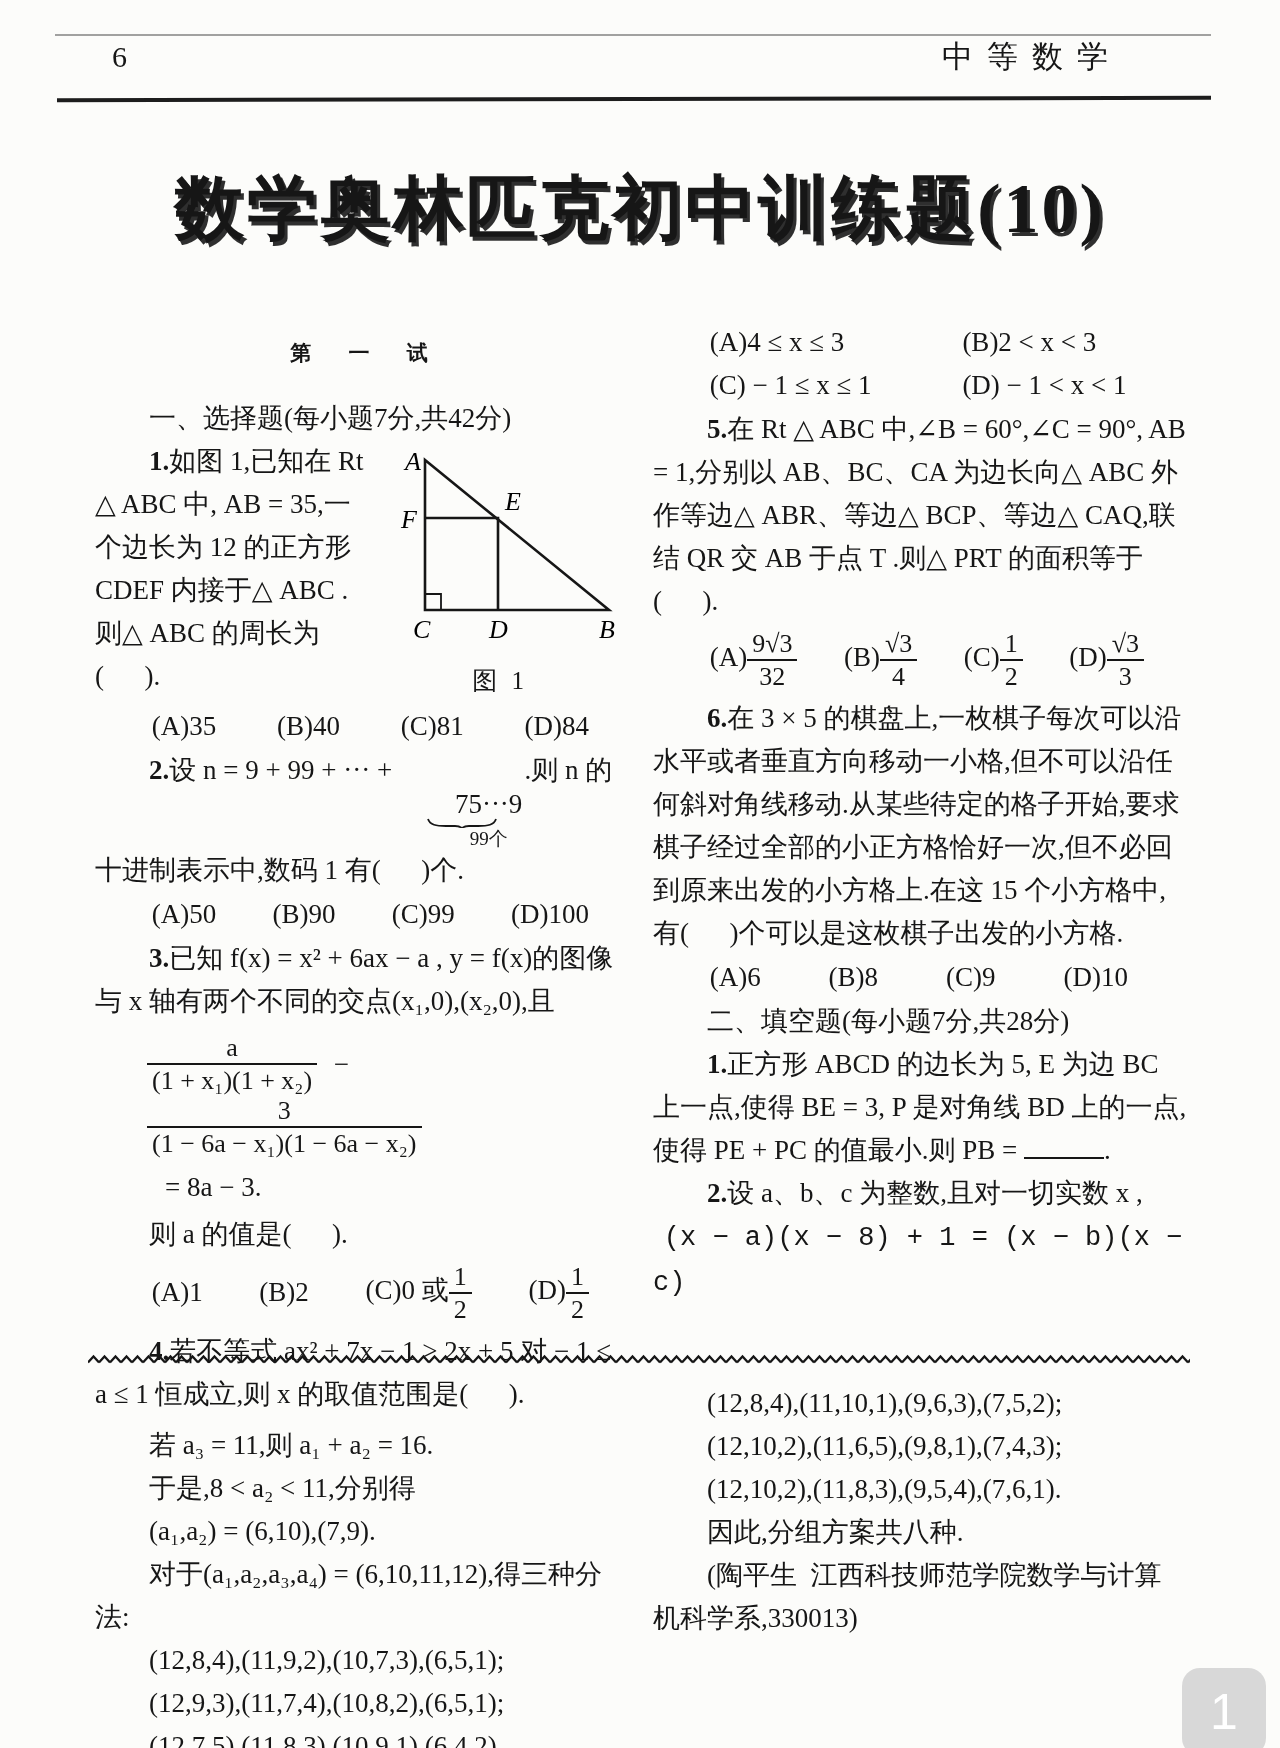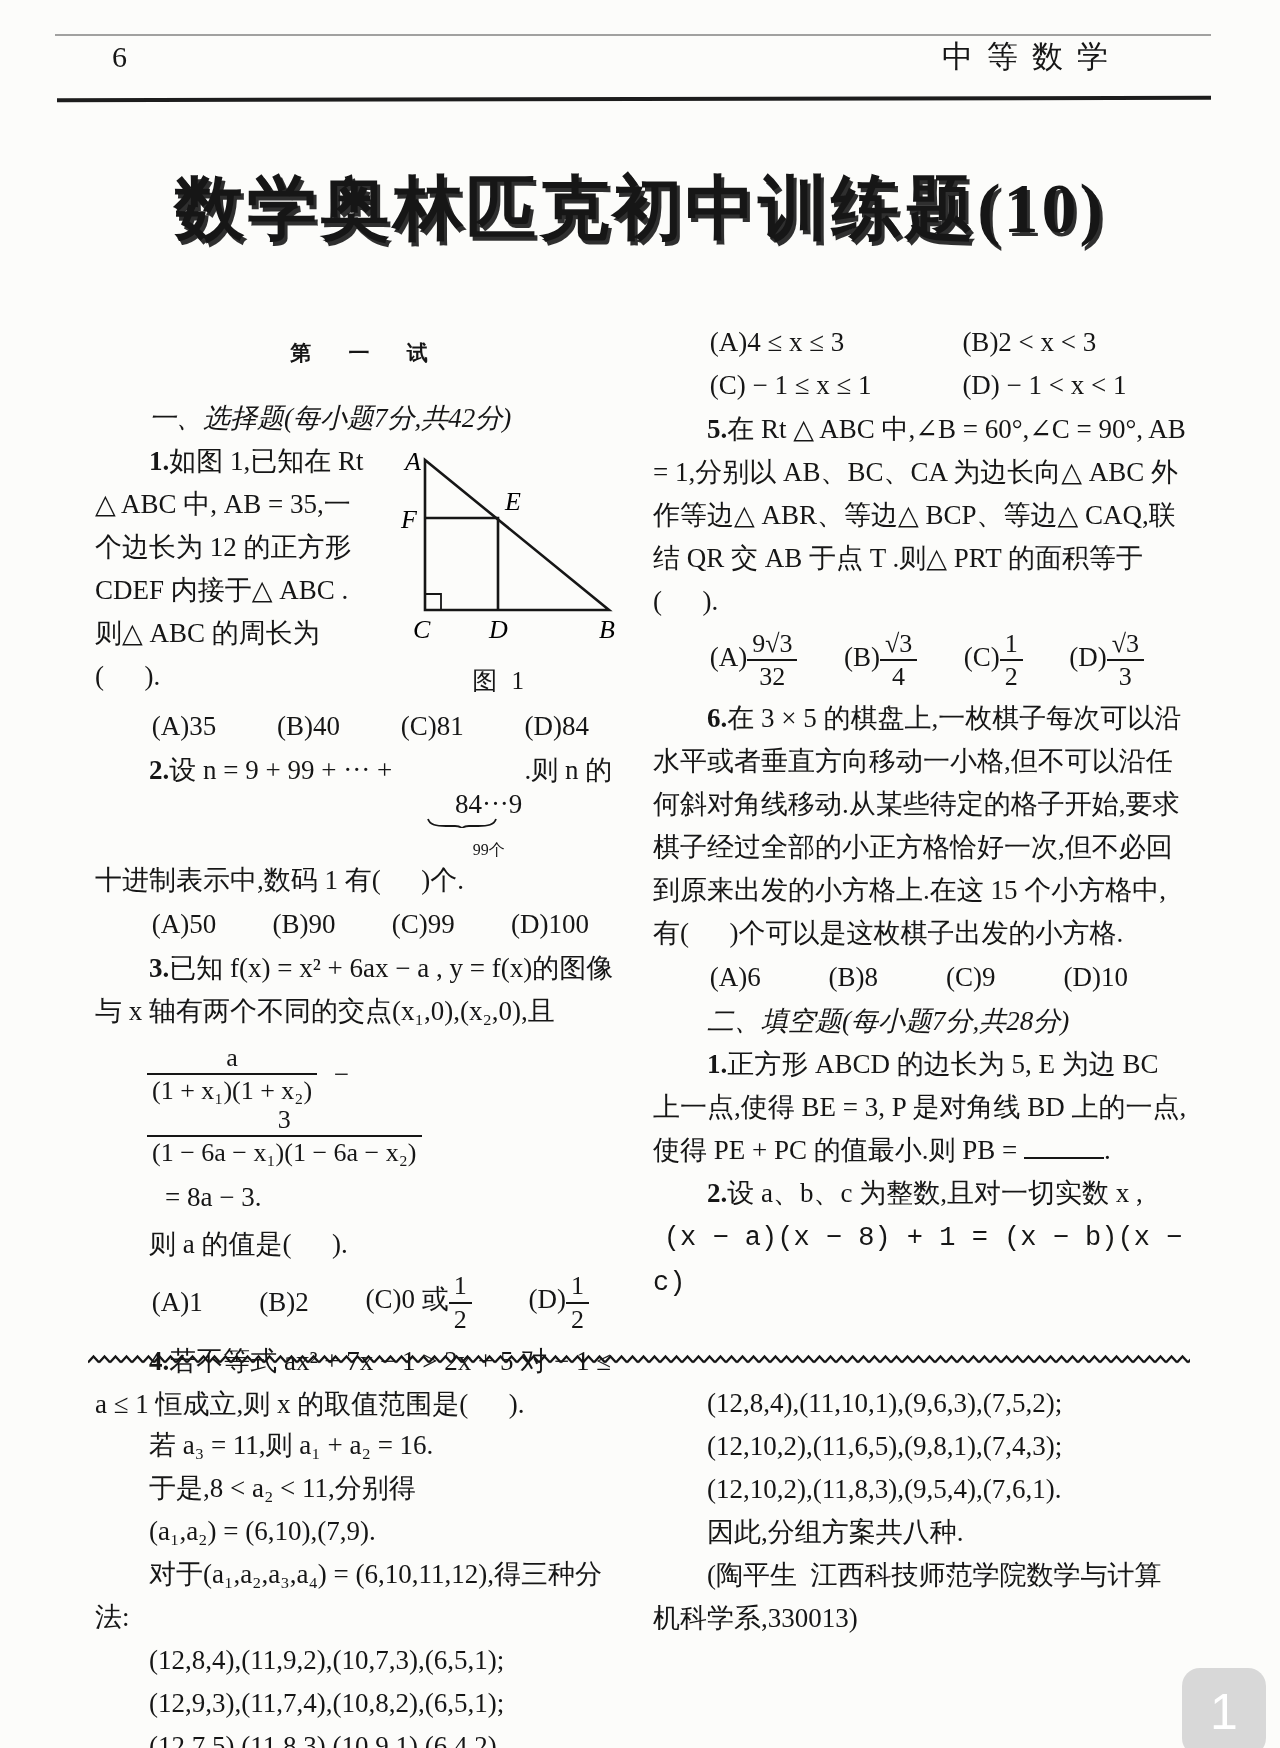--- a/index.html
+++ b/index.html
@@ -34,24 +34,24 @@
   .frac .num{display:block;padding:0 5px 1px;border-bottom:2.3px solid #161616;}
   .frac .den{display:block;padding:1px 5px 0;}
   .eq{padding-left:52px;margin:10px 0 4px;}
   .eq .op{display:inline-block;margin:0 10px;vertical-align:middle;}
   .eq-line2{margin:8px 0 0 18px;}
   .fig{float:right;width:246px;margin:6px 0 2px 8px;text-align:center;}
   .fig figcaption{font-size:25px;margin-top:2px;letter-spacing:4px;}
   .fig svg text{font-size:26px;font-style:italic;font-family:"Liberation Serif","DejaVu Serif",serif;}
   .p1-wrap::after{content:"";display:block;clear:both;}
   .ub{display:inline-flex;flex-direction:column;align-items:center;vertical-align:-34px;line-height:1.05;margin:0 2px;}
-  .ub .lbl{font-size:16px;margin-top:14px;}
+  .ub .lbl{font-size:19px;margin-top:1px;}
   .blank{display:inline-block;width:80px;height:0.95em;border-bottom:2.6px solid #161616;}
   .divider{position:absolute;left:88px;top:1352px;}
-  .sec-label{margin:0;text-indent:2em;font-style:italic;}
+  .sec-label{margin:0;text-indent:2em;}
   .tuple{text-indent:2em;}
   .corner-badge{
     position:absolute;right:14px;bottom:-8px;width:84px;height:88px;
     background:#d8d8d8;border-radius:18px;display:flex;align-items:center;justify-content:center;
     color:#ffffff;font-size:50px;font-family:"Liberation Sans","DejaVu Sans",sans-serif;
   }
 </style>
 </head>
 <body>
 
@@ -87,21 +87,21 @@
   <div class="opts">
     <span>(A)35</span>
     <span>(B)40</span>
     <span>(C)81</span>
     <span>(D)84</span>
   </div>
 
   <p class="indent">
     <span class="pnum">2.</span><span>设 n = 9 + 99 + ··· +</span>
     <span class="ub">
-      <span>84···9</span>
+      <span>75···9</span>
       <svg width="74" height="10" viewBox="0 0 74 10">
         <path d="M3 1 C5 7 11 8 21 8 L30 8 C34 8 37 10 37 10 C37 10 40 8 44 8 L53 8 C63 8 69 7 71 1" fill="none" stroke="#161616" stroke-width="1.8"></path>
       </svg>
       <span class="lbl">99个</span>
     </span><span>.则 n 的十进制表示中,数码 1 有(&nbsp;&nbsp;&nbsp;&nbsp;&nbsp;&nbsp;)个.</span>
   </p>
 
   <div class="opts">
     <span>(A)50</span>
     <span>(B)90</span>

